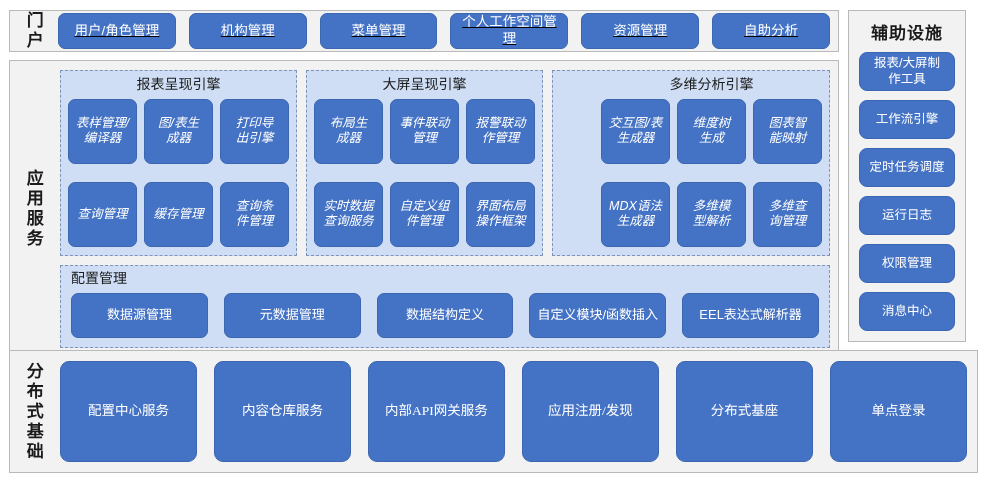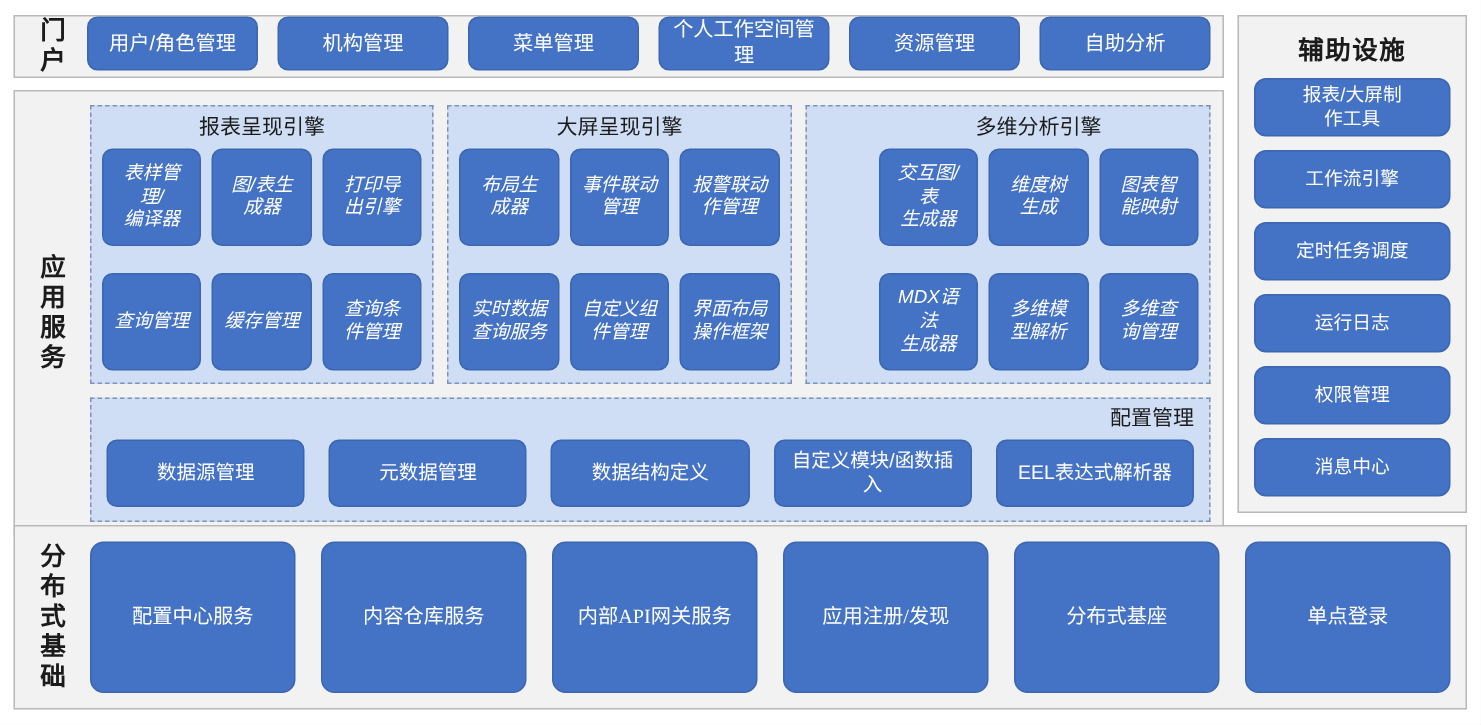--- a/index.html
+++ b/index.html
@@ -69,22 +69,24 @@
   }
 
   
   .portal {
     height: 70px;
   }
   .portal-body {
     flex: 1 1 auto;
     display: flex;
     flex-direction: row;
+    align-items: center;
     gap: 13px;
     padding: 0 8px 0 2px;
+    text-decoration: underline;
   }
 
   
   .btn {
     background: #4472c4;
     color: #ffffff;
     border: 1px solid #3b66b0;
     border-radius: 7px;
     display: flex;
     align-items: center;
@@ -152,40 +154,40 @@
   .group.g2 { flex: 1 1 0; }
   .group.g3 { flex: 1 1 0; padding-left: 48px; }
 
   
   .config {
     background: #cfdef5;
     border: 1px dashed #7e93b8;
     box-sizing: border-box;
     display: flex;
     flex-direction: column;
-    align-items: flex-end;
+    align-items: flex-start;
     padding: 4px 10px 9px 10px;
     height: 83px;
   }
   .config-row {
     flex: 1 1 auto;
     width: 100%;
     display: flex;
     flex-direction: row;
     gap: 16px;
     align-items: stretch;
   }
   .config-row .btn {
     flex: 1 1 0;
     font-size: 13px;
   }
 
   
   .aux {
-    width: 153px;
+    width: 118px;
     flex: 0 0 auto;
     border: 1px solid #b9b9b9;
     background: #f2f2f2;
     box-sizing: border-box;
     display: flex;
     flex-direction: column;
     align-items: center;
     padding: 8px 10px 10px 10px;
   }
   .aux-title {

